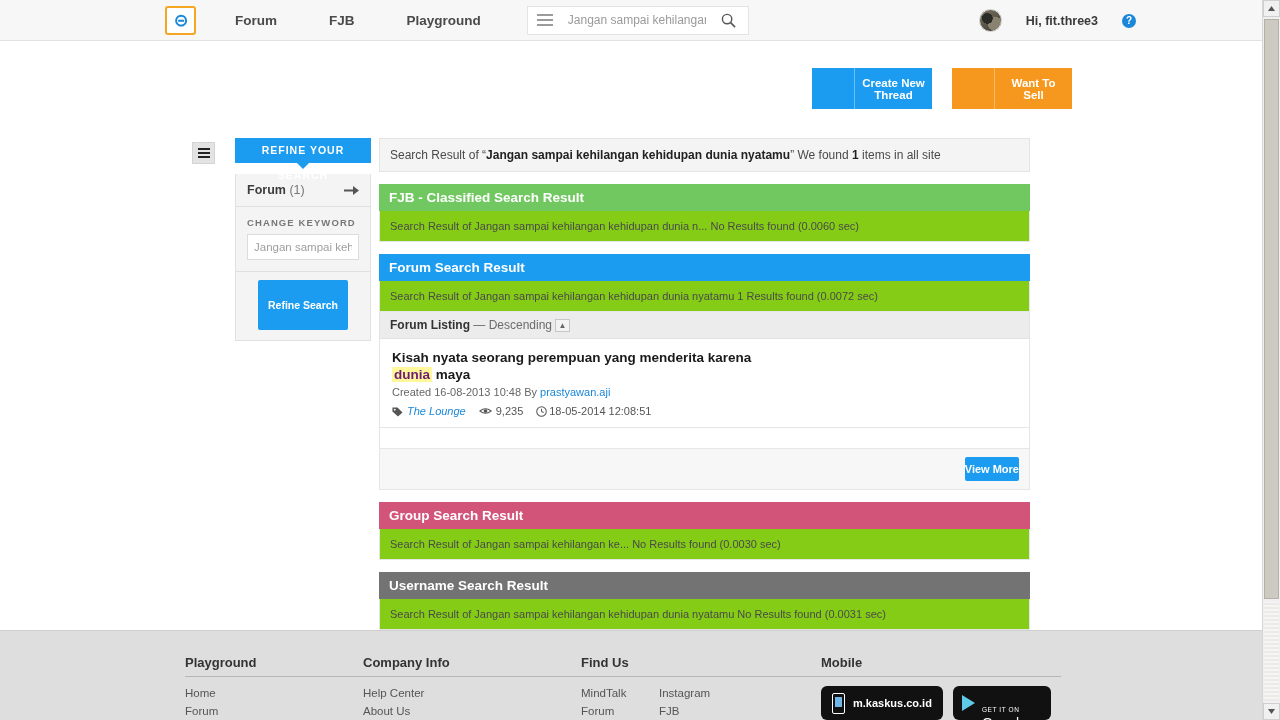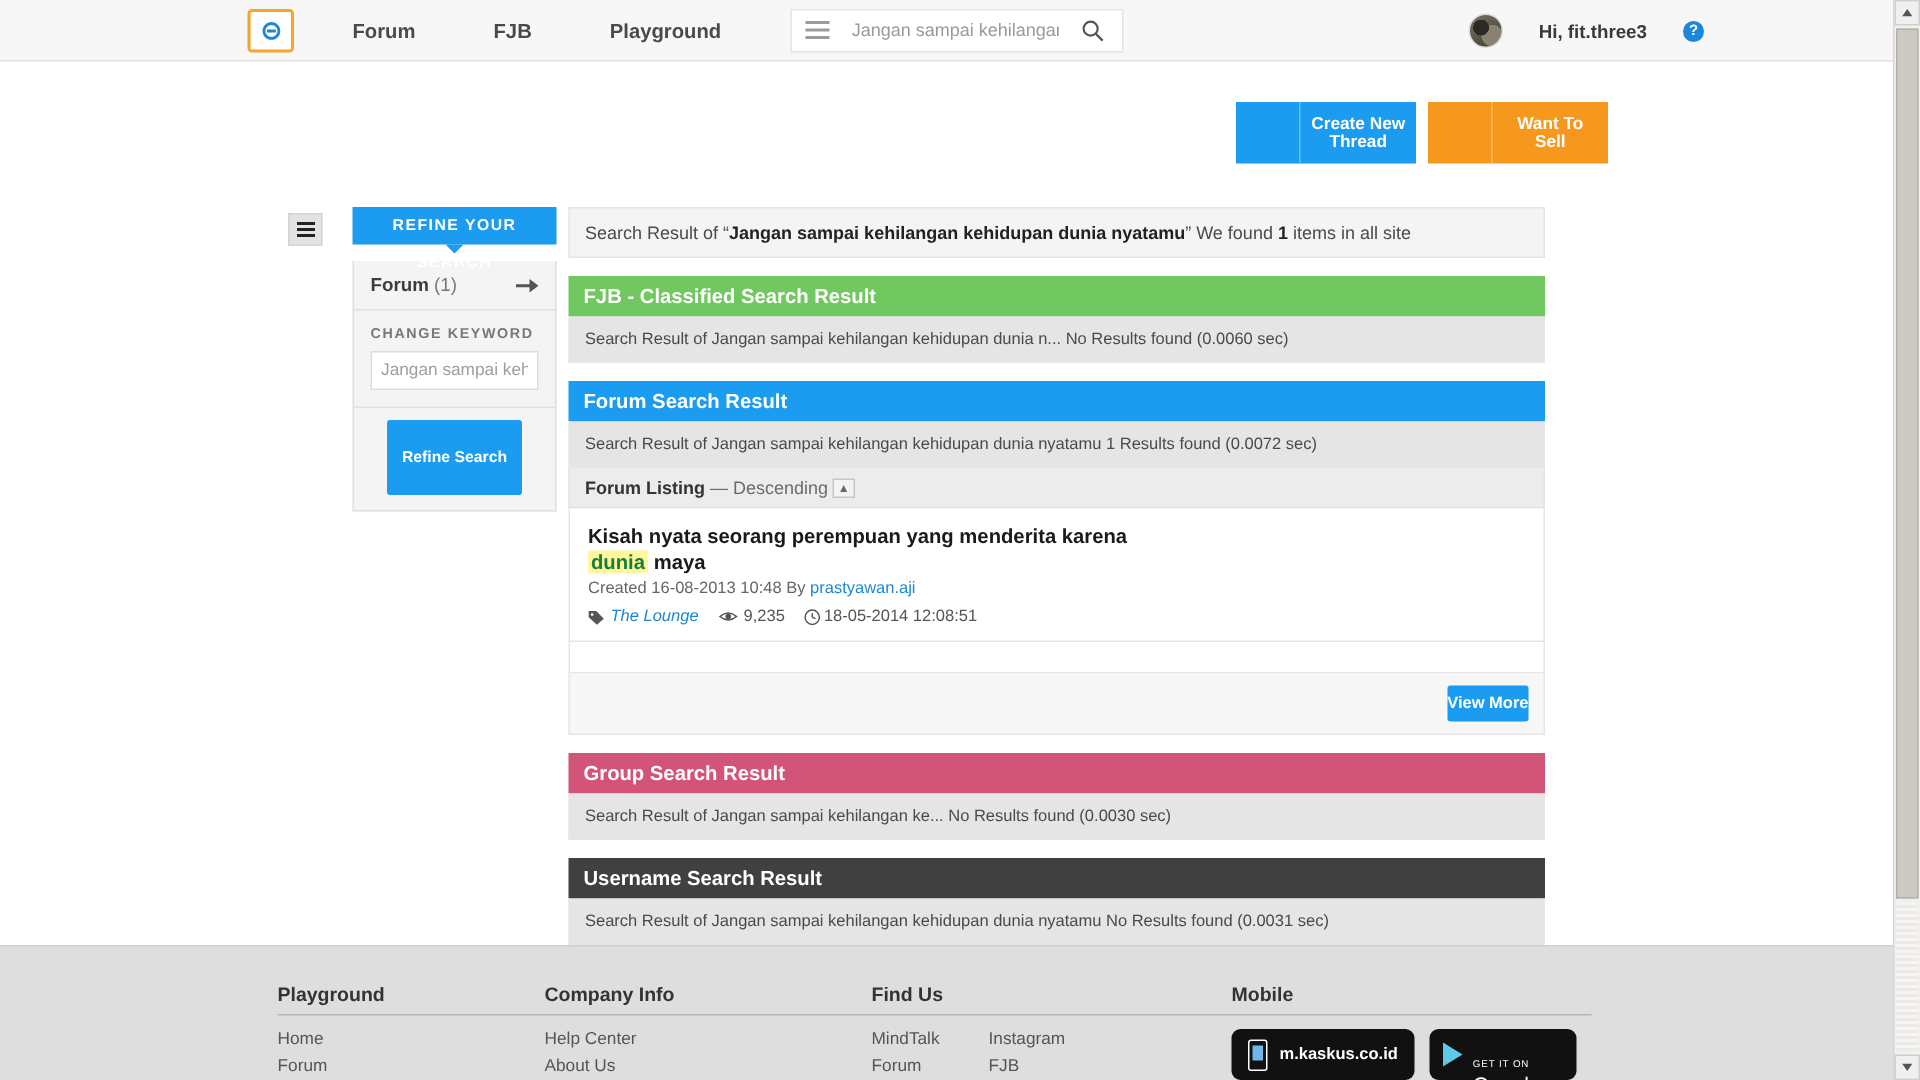--- a/index.html
+++ b/index.html
@@ -65,21 +65,21 @@
       linear-gradient(145deg,#7d7565,#3b382f);
   }
   #username { font-size:12.5px; font-weight:bold; color:#3a3a3a; }
   #help-icon {
     width:14px; height:14px; border-radius:50%; background:#1b87d8;
     color:#fff; font-size:10px; font-weight:bold; line-height:14px;
     text-align:center;
   }
 
   
-  #actions { position:absolute; top:68px; right:208px; display:flex; gap:8px;align-items:flex-end; }
+  #actions { position:absolute; top:68px; right:208px; display:flex; gap:20px;align-items:flex-end; }
   .actbtn { display:flex; height:41px; cursor:pointer; color:#fff; }
   .actbtn .icoarea { width:42px; }
   .actbtn .lbl {
     display:flex; align-items:center; justify-content:center; text-align:center;
     font-size:11.5px; font-weight:bold; line-height:12px; padding:0 7px;
   }
   #create-thread-btn .icoarea { background:#1b9cf0; }
   #create-thread-btn .lbl { background:#1b9cf0; border-left:1px solid #68c2f7; width:78px; }
   #want-sell-btn .icoarea { background:#f6981e; }
   #want-sell-btn .lbl { background:#f6981e; border-left:1px solid #f9bb6b; width:78px; }
@@ -137,41 +137,41 @@
     background:#f4f4f4; border:1px solid #e4e4e4; padding:9px 10px;
     font-size:12px; color:#4a4a4a;
   }
   #result-summary b { color:#222; }
   .sect { margin-top:12px; }
   .sect-head {
     height:27px; line-height:27px; padding:0 10px;
     color:#fff; font-size:13.5px; font-weight:bold;
   }
   .sect-body {
-    background:#e5e5e5; border:1px solid #e6e6e6; border-top:none;
+    background:#84cc16; border:1px solid #e6e6e6; border-top:none;
     padding:9px 10px; font-size:11px; color:#4a4a4a;
   }
   #forum-listing-bar {
     background:#ececec; border:1px solid #e2e2e2; border-top:none;
     padding:6px 10px; font-size:12px; color:#6b6b6b;
   }
   #forum-listing-bar b { color:#333; font-weight:bold; }
   #sort-toggle {
     display:inline-block; width:15px; height:13px; border:1px solid #c6c6c6;
     background:#f3f3f3; color:#666; font-size:8px; text-align:center;
     line-height:12px; vertical-align:middle; margin-left:3px; cursor:pointer;
   }
   #thread-block {
     background:#fff; border:1px solid #e6e6e6; border-top:none; padding:10px 12px 10px 12px;
   }
   #thread-title {
     font-size:13.5px; font-weight:bold; color:#1a1a1a; line-height:17px;
     max-width:400px; cursor:pointer;
   }
-  #thread-title mark { background:#fff799; color:#15803d; padding:0 2px; }
+  #thread-title mark { background:#fff799; color:#701a75; padding:0 2px; }
   #thread-meta { font-size:11px; color:#666; margin-top:3px; }
   #thread-meta a { color:#1b87d8; text-decoration:none; }
   #thread-stats { display:flex; align-items:center; gap:13px; margin-top:7px; font-size:11px; color:#555; }
   #thread-stats a { color:#1b87d8; text-decoration:none;font-style:italic; }
   .stat { display:flex; align-items:center; gap:4px; }
   #spacer-row { height:21px; background:#fff; border:1px solid #e6e6e6; border-top:none; }
   #viewmore-row {
     background:#f7f7f7; border:1px solid #e6e6e6; border-top:none;
     padding:8px 10px; text-align:right;
   }
@@ -379,21 +379,21 @@
         <button id="view-more-btn">View More</button>
       </div>
     </div>
 
     <div class="sect">
       <div class="sect-head" style="background:#d25579">Group Search Result</div>
       <div class="sect-body">Search Result of Jangan sampai kehilangan ke... No Results found (0.0030 sec)</div>
     </div>
 
     <div class="sect">
-      <div class="sect-head" style="background:#404040">Username Search Result</div>
+      <div class="sect-head" style="background:#737373">Username Search Result</div>
       <div class="sect-body">Search Result of Jangan sampai kehilangan kehidupan dunia nyatamu No Results found (0.0031 sec)</div>
     </div>
 
   </div>
 </div>
 
 <div id="footer">
   <div id="footer-inner">
 
     <div class="fcol" id="col-nav">

